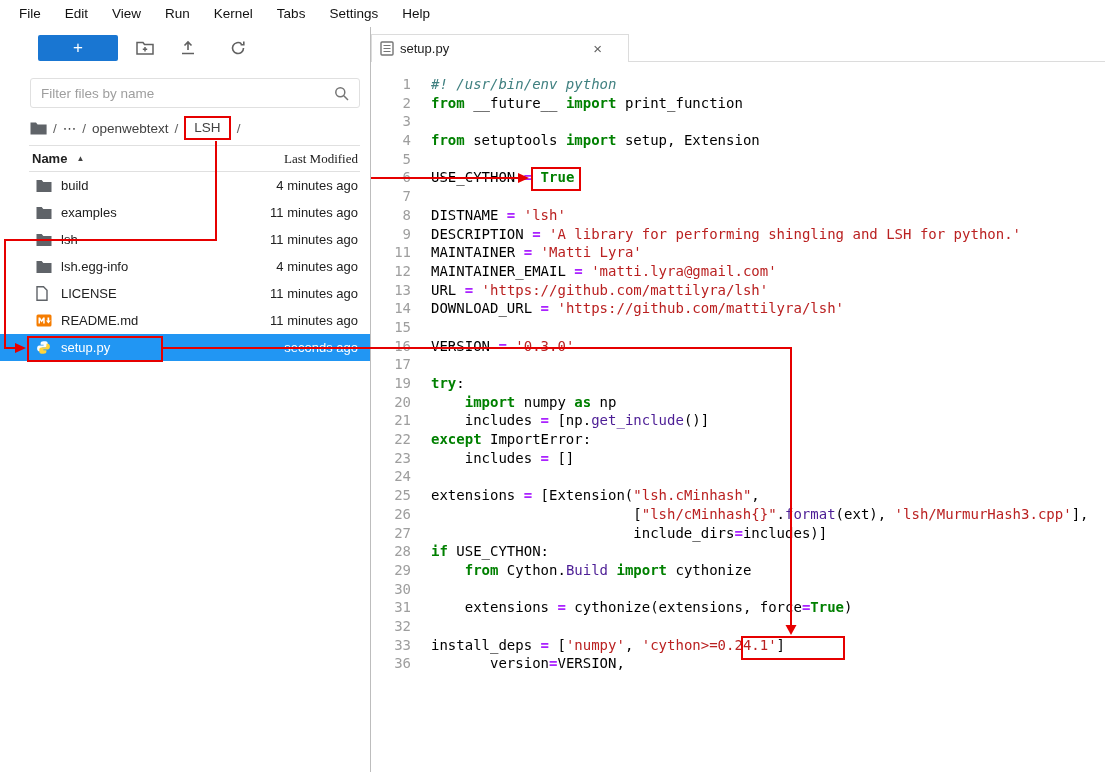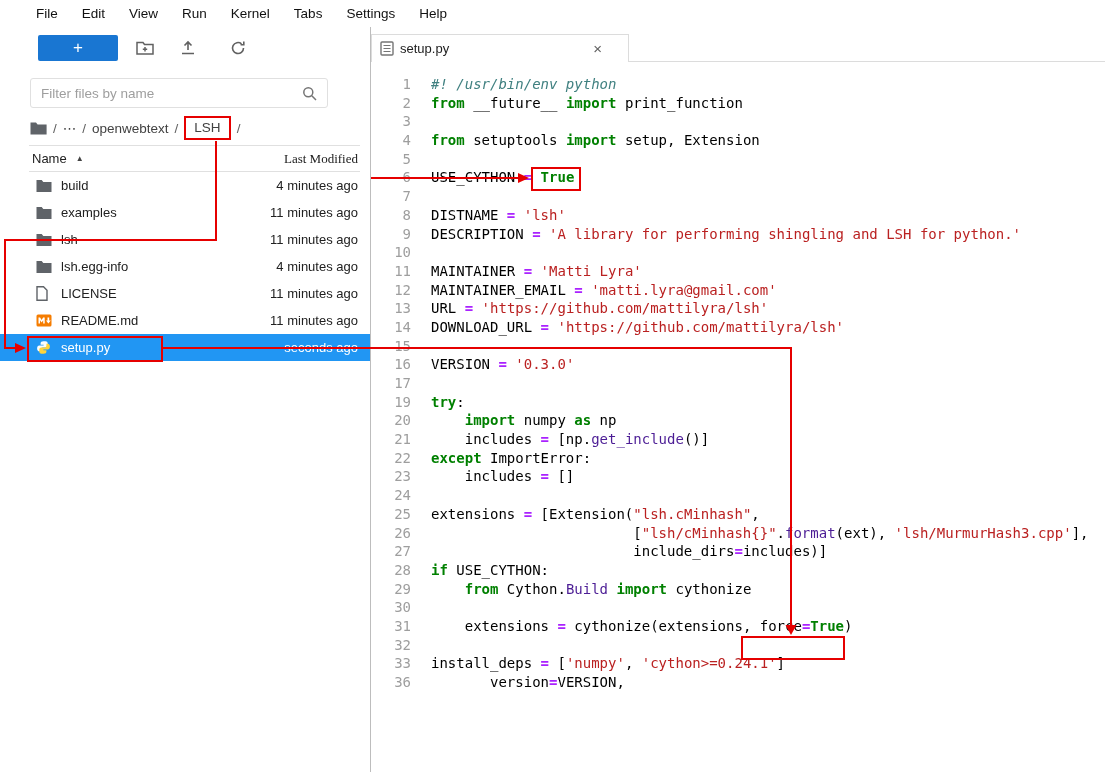--- a/index.html
+++ b/index.html
@@ -5,54 +5,54 @@
   * { box-sizing: border-box; margin: 0; padding: 0; }
   html,body { width:1105px; height:772px; }
   body {
     font-family: "Liberation Sans","DejaVu Sans",sans-serif;
     background:#fff; color:#212121; overflow:hidden;
     --anno-color:#e60000; --accent-blue:#1976d2; --selected-row:#2196f3;
   }
   .app { position:relative; width:1105px; height:772px; background:#fff; }
 
   
-  .menubar { height:27px; display:flex; align-items:center; padding-left:24px; font-size:13.5px; color:#111; background:#fff; }
+  .menubar { height:27px; display:flex; align-items:center; padding-left:7px; font-size:13.5px; color:#111; background:#fff; }
   .menu-item { padding:4px 12px; cursor:default; }
 
   
   .main { display:flex; height:745px; }
   .sidebar { width:370px; flex:none; position:relative; background:#fff; }
   .editor { flex:1; min-width:0; border-left:1px solid #bdbdbd; background:#fff; position:relative; }
 
   
   .fb-toolbar { position:absolute; top:8px; left:30px; right:10px; height:26px; display:flex; align-items:center; }
   .new-launcher { width:80px; height:26px; margin-left:8px; background:var(--accent-blue); color:#fff; border:none; border-radius:2px;
                   font-size:17px; line-height:24px; text-align:center; cursor:pointer; font-family:inherit; }
   .tb-btn { width:18px; height:18px; border:none; background:transparent; display:flex; align-items:center; justify-content:center; cursor:pointer; padding:0; }
   .tb-btn:nth-of-type(2) { margin-left:18px; }
   .tb-btn:nth-of-type(3) { margin-left:25px; }
   .tb-btn:nth-of-type(4) { margin-left:32px; }
 
   
-  .fb-filter { position:absolute; top:51px; left:30px; width:298px; height:30px; border:1px solid #e0e0e0; border-radius:3px;
+  .fb-filter { position:absolute; top:51px; left:30px; width:330px; height:30px; border:1px solid #e0e0e0; border-radius:3px;
                display:flex; align-items:center; padding:0 10px; background:#fff; }
   .fb-filter input { flex:1; border:none; outline:none; font-size:13.5px; font-family:inherit; color:#212121; background:transparent; }
   .fb-filter input::placeholder { color:#9e9e9e; }
   .search-icon { flex:none; display:flex; }
 
   
   .fb-breadcrumb { position:absolute; top:88px; left:30px; height:26px; display:flex; align-items:center; gap:6px; font-size:13.5px; color:#424242; }
   .bc-sep { color:#616161; }
   .bc-item { cursor:pointer; }
   .lsh-annotated { border:2px solid var(--anno-color); padding:2px 8px 3px; margin:-4px 0; }
 
   
   .fb-header { position:absolute; top:118px; left:29px; right:10px; height:27px; border-top:1px solid #e0e0e0; border-bottom:1px solid #e0e0e0;
                display:flex; align-items:center; font-size:13px; color:#212121; }
-  .h-name { padding-left:3px; font-weight:normal;text-align:center; }
+  .h-name { padding-left:3px; font-weight:bold;text-align:center; }
   .caret { font-size:8px; margin-left:9px; color:#424242; }
   .h-mod { margin-left:auto; padding-right:2px;font-family:Liberation Serif, serif; }
 
   
   .fb-rows { position:absolute; top:145px; left:0; right:0; }
   .fb-row { height:27px; display:flex; align-items:center; padding:0 12px 0 36px; font-size:13px; color:#212121; cursor:pointer; }
   .fb-row .icon { width:17px; margin-right:8px; flex:none; display:flex; align-items:center; }
   .fb-row .fname { flex:1; white-space:nowrap; overflow:hidden; }
   .fb-row .fmod { flex:none; }
   .fb-row.selected { background:var(--selected-row); color:#fff; }
@@ -243,21 +243,20 @@
       <div class="code-area" id="code-area">
           <div class="cm-line"><span class="ln">1</span><span class="codetext"><span class="tk-c">#! /usr/bin/env python</span></span></div>
           <div class="cm-line"><span class="ln">2</span><span class="codetext"><span class="tk-k">from</span><span class="tk-t"> __future__ </span><span class="tk-k">import</span><span class="tk-t"> print_function</span></span></div>
           <div class="cm-line"><span class="ln">3</span><span class="codetext"></span></div>
           <div class="cm-line"><span class="ln">4</span><span class="codetext"><span class="tk-k">from</span><span class="tk-t"> setuptools </span><span class="tk-k">import</span><span class="tk-t"> setup, Extension</span></span></div>
           <div class="cm-line"><span class="ln">5</span><span class="codetext"></span></div>
           <div class="cm-line"><span class="ln">6</span><span class="codetext"><span class="tk-t">USE_CYTHON </span><span class="tk-o">=</span><span class="tk-t"> </span><span class="tk-k">True</span></span></div>
           <div class="cm-line"><span class="ln">7</span><span class="codetext"></span></div>
           <div class="cm-line"><span class="ln">8</span><span class="codetext"><span class="tk-t">DISTNAME </span><span class="tk-o">=</span><span class="tk-t"> </span><span class="tk-s">'lsh'</span></span></div>
           <div class="cm-line"><span class="ln">9</span><span class="codetext"><span class="tk-t">DESCRIPTION </span><span class="tk-o">=</span><span class="tk-t"> </span><span class="tk-s">'A library for performing shingling and LSH for python.'</span></span></div>
-          <div class="cm-line"><span class="ln">10</span><span class="codetext"></span></div>
           <div class="cm-line"><span class="ln">11</span><span class="codetext"><span class="tk-t">MAINTAINER </span><span class="tk-o">=</span><span class="tk-t"> </span><span class="tk-s">'Matti Lyra'</span></span></div>
           <div class="cm-line"><span class="ln">12</span><span class="codetext"><span class="tk-t">MAINTAINER_EMAIL </span><span class="tk-o">=</span><span class="tk-t"> </span><span class="tk-s">'matti.lyra@gmail.com'</span></span></div>
           <div class="cm-line"><span class="ln">13</span><span class="codetext"><span class="tk-t">URL </span><span class="tk-o">=</span><span class="tk-t"> </span><span class="tk-s">'https://github.com/mattilyra/lsh'</span></span></div>
           <div class="cm-line"><span class="ln">14</span><span class="codetext"><span class="tk-t">DOWNLOAD_URL </span><span class="tk-o">=</span><span class="tk-t"> </span><span class="tk-s">'https://github.com/mattilyra/lsh'</span></span></div>
           <div class="cm-line"><span class="ln">15</span><span class="codetext"></span></div>
           <div class="cm-line"><span class="ln">16</span><span class="codetext"><span class="tk-t">VERSION </span><span class="tk-o">=</span><span class="tk-t"> </span><span class="tk-s">'0.3.0'</span></span></div>
           <div class="cm-line"><span class="ln">17</span><span class="codetext"></span></div>
           <div class="cm-line"><span class="ln">19</span><span class="codetext"><span class="tk-k">try</span><span class="tk-t">:</span></span></div>
           <div class="cm-line"><span class="ln">20</span><span class="codetext"><span class="tk-t">    </span><span class="tk-k">import</span><span class="tk-t"> numpy </span><span class="tk-k">as</span><span class="tk-t"> np</span></span></div>
           <div class="cm-line"><span class="ln">21</span><span class="codetext"><span class="tk-t">    includes </span><span class="tk-o">=</span><span class="tk-t"> [np.</span><span class="tk-p">get_include</span><span class="tk-t">()]</span></span></div>

